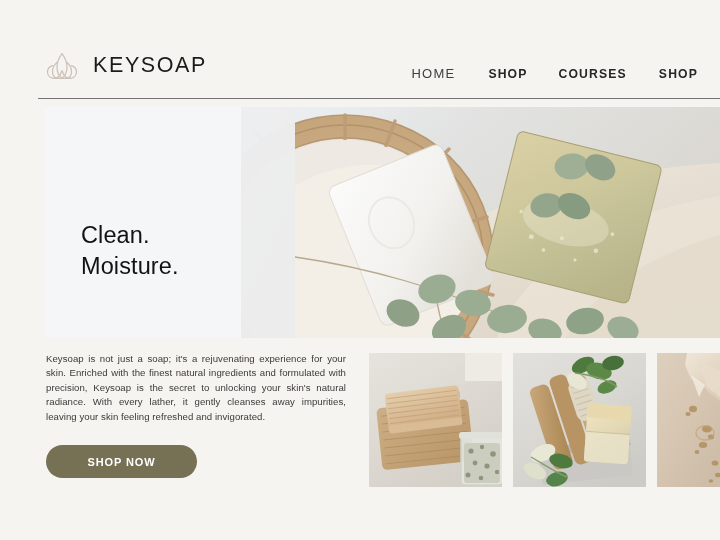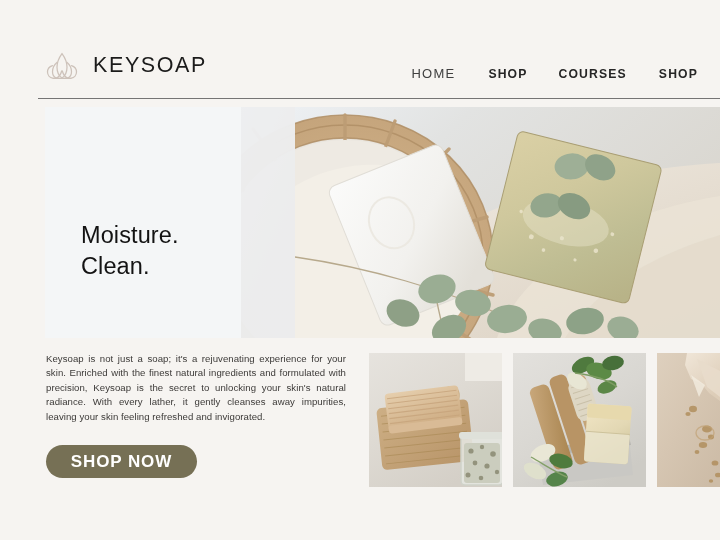--- a/index.html
+++ b/index.html
@@ -163,21 +163,21 @@
     position: absolute;
     left: 46px;
     top: 107px;
     width: 151px;
     height: 33px;
     border: none;
     border-radius: 17px;
     background: #767055;
     color: #ffffff;
     font-family: "Liberation Sans", sans-serif;
-    font-size: 17px;
+    font-size: 11px;
     font-weight: 700;
     letter-spacing: .9px;
     cursor: pointer;
     display: flex;
     align-items: center;
     justify-content: center;
   }
 
   
   .gallery {
@@ -356,22 +356,22 @@
           <ellipse cx="578" cy="222" rx="16" ry="12" transform="rotate(20 578 222)" fill="#9bad94"></ellipse>
         </g>
 
         <rect x="0" y="0" width="250" height="231" fill="url(#heroBg)" opacity=".92"></rect>
         <rect x="0" y="0" width="196" height="231" fill="#f4f6f7"></rect>
         <path d="M196 0 L250 0 L250 231 L196 231 Z" fill="#f1f3f5" opacity=".75"></path>
       </g>
     </svg>
 
     <div class="hero-copy">
+      <div class="hero-line">Clean.</div>
       <div class="hero-line">Moisture.</div>
-      <div class="hero-line">Clean.</div>
     </div>
   </section>
 
   <section class="lower">
 
     <div class="intro">
       <p class="intro-text">Keysoap is not just a soap; it's a rejuvenating experience for your skin. Enriched with the finest natural ingredients and formulated with precision, Keysoap is the secret to unlocking your skin's natural radiance. With every lather, it gently cleanses away impurities, leaving your skin feeling refreshed and invigorated.</p>
     </div>
 
     <button class="shop-now">SHOP NOW</button>

